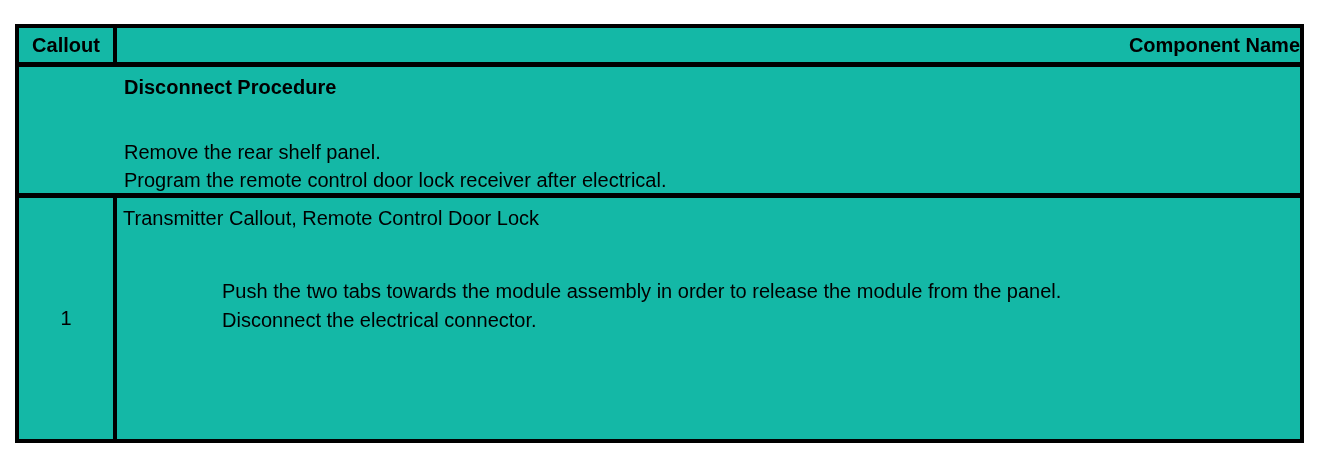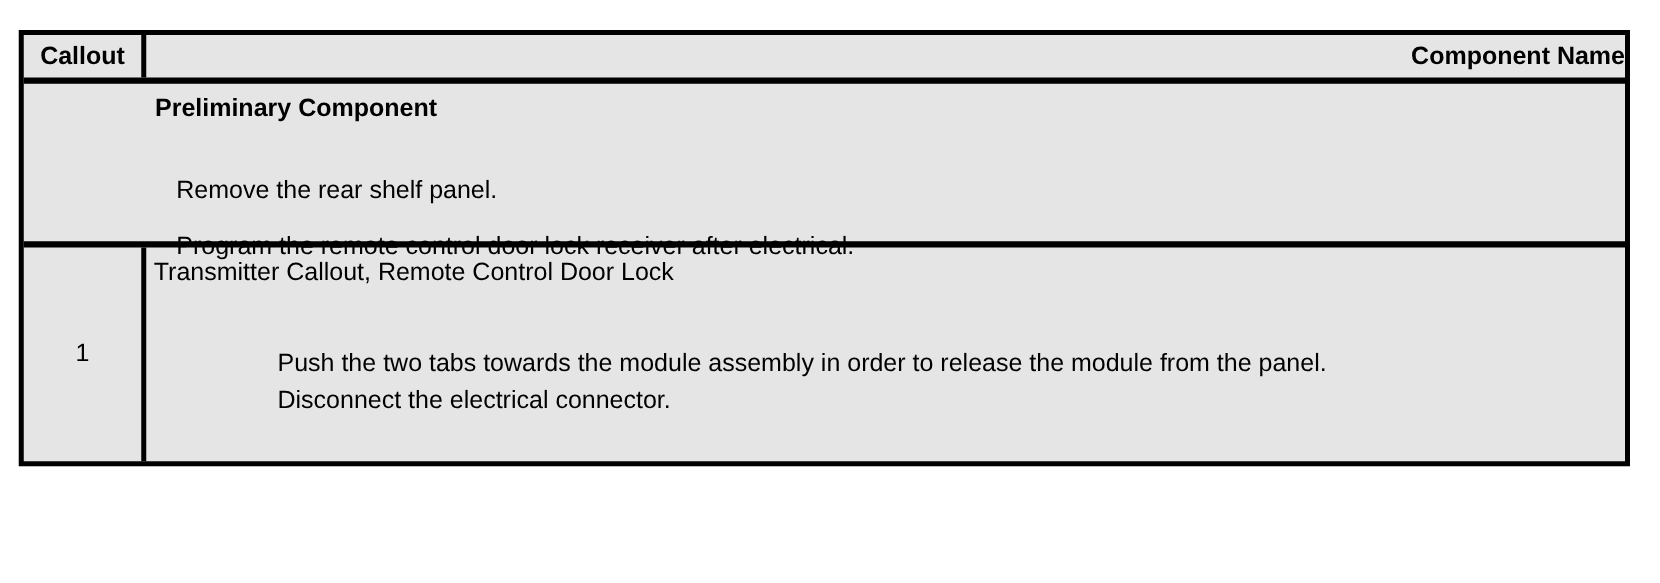--- a/index.html
+++ b/index.html
@@ -14,26 +14,26 @@
     font-family: "Liberation Sans", sans-serif;
     color: #000000;
     overflow: hidden;
   }
 
   .parts-table {
     position: absolute;
     left: 15px;
     top: 24px;
     width: 1289px;
-    height: 349px;
+    height: 419px;
     box-sizing: border-box;
     border: 4px solid #000000;
     display: flex;
     flex-direction: column;
-    background: #e5e5e5;
+    background: #14b8a6;
   }
 
   
   .header-row {
     flex: none;
     box-sizing: border-box;
     height: 39px;
     border-bottom: 5px solid #000000;
     display: flex;
     font-size: 20px;
@@ -63,21 +63,21 @@
     border-bottom: 5px solid #000000;
     padding: 6px 12px 0 105px;
     font-size: 20px;
     line-height: 28px;
   }
   .prelim-heading {
     font-weight: bold;
     margin: 0 0 37px 0;
   }
   .prelim-line {
-    margin: 17px;
+    margin: 0;
   }
 
   
   .component-row {
     flex: 1;
     display: flex;
     font-size: 20px;
     line-height: 29px;
   }
   .callout-cell {
@@ -114,21 +114,21 @@
   <div class="header-row">
     <div class="header-callout-cell">
       <span>Callout</span>
     </div>
     <div class="header-name-cell">
       <span>Component Name</span>
     </div>
   </div>
 
   <div class="prelim-row">
-    <p class="prelim-heading">Preliminary Component</p>
+    <p class="prelim-heading">Disconnect Procedure</p>
     <p class="prelim-line">Remove the rear shelf panel.</p>
     <p class="prelim-line">Program the remote control door lock receiver after electrical.</p>
   </div>
 
   <div class="component-row">
     <div class="callout-cell">
       <span>1</span>
     </div>
     <div class="component-cell">
       <p class="component-name-line">Transmitter Callout, Remote Control Door Lock</p>

